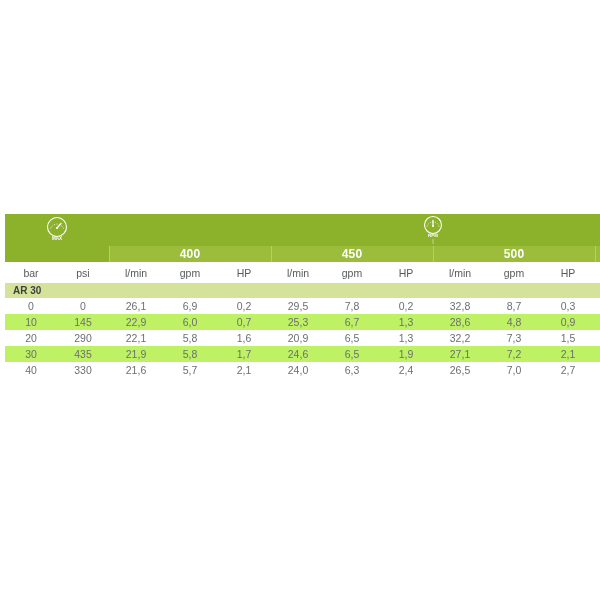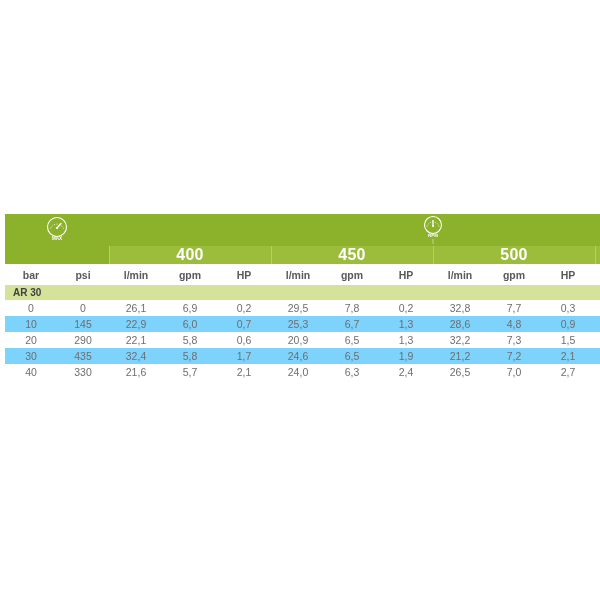--- a/index.html
+++ b/index.html
@@ -56,21 +56,21 @@
     line-height: 0;
   }
 
   
   tr.group-row > td {
     background: #9CBC3C;
     height: 16px;
     padding: 0;
     text-align: center;
     color: #ffffff;
-    font-size: 16px;
+    font-size: 12px;
     font-weight: bold;
     letter-spacing: 0.2px;
   }
   tr.group-row > td.group-blank {
     background: #8CB22B;
   }
   tr.group-row > td.grp {
     border-left: 1px solid #b4cf72;
   }
   tr.group-row > td.grp:first-of-type {
@@ -78,21 +78,21 @@
   }
 
   
   tr.head-row > td {
     background: #ffffff;
     height: 21px;
     padding: 0;
     text-align: center;
     color: #58595b;
     font-size: 10.5px;
-    font-weight: bold;
+    font-weight: normal;
   }
 
   
   tr.model-row > td {
     background: #D4E29A;
     height: 15px;
     padding: 0 0 0 8px;
     text-align: left;
     color: #3f4043;
     font-size: 10px;
@@ -102,21 +102,21 @@
   
   tr.data-row > td {
     height: 16px;
     padding: 0;
     text-align: center;
     font-size: 10.5px;
     color: #6d6e71;
     background: #ffffff;
   }
   tr.data-row.alt > td {
-    background: #7dd3fc;
+    background: #bef264;
   }
 
   col.c-bar  { width: 52px; }
   col.c-psi  { width: 52px; }
   col.c-val  { width: 54px; }
 </style>
 </head>
 <body>
 
 <div id="stage">
@@ -204,21 +204,21 @@
           <tr class="data-row">
             <td>0</td>
             <td>0</td>
             <td>26,1</td>
             <td>6,9</td>
             <td>0,2</td>
             <td>29,5</td>
             <td>7,8</td>
             <td>0,2</td>
             <td>32,8</td>
-            <td>7,7</td>
+            <td>8,7</td>
             <td>0,3</td>
             <td>36,2</td>
           </tr>
           <tr class="data-row alt">
             <td>10</td>
             <td>145</td>
             <td>22,9</td>
             <td>6,0</td>
             <td>0,7</td>
             <td>25,3</td>
@@ -227,39 +227,39 @@
             <td>28,6</td>
             <td>4,8</td>
             <td>0,9</td>
             <td>30,9</td>
           </tr>
           <tr class="data-row">
             <td>20</td>
             <td>290</td>
             <td>22,1</td>
             <td>5,8</td>
-            <td>0,6</td>
+            <td>1,6</td>
             <td>20,9</td>
             <td>6,5</td>
             <td>1,3</td>
             <td>32,2</td>
             <td>7,3</td>
             <td>1,5</td>
             <td>30,4</td>
           </tr>
           <tr class="data-row alt">
             <td>30</td>
             <td>435</td>
-            <td>32,4</td>
+            <td>21,9</td>
             <td>5,8</td>
             <td>1,7</td>
             <td>24,6</td>
             <td>6,5</td>
             <td>1,9</td>
-            <td>21,2</td>
+            <td>27,1</td>
             <td>7,2</td>
             <td>2,1</td>
             <td>29,5</td>
           </tr>
           <tr class="data-row">
             <td>40</td>
             <td>330</td>
             <td>21,6</td>
             <td>5,7</td>
             <td>2,1</td>

